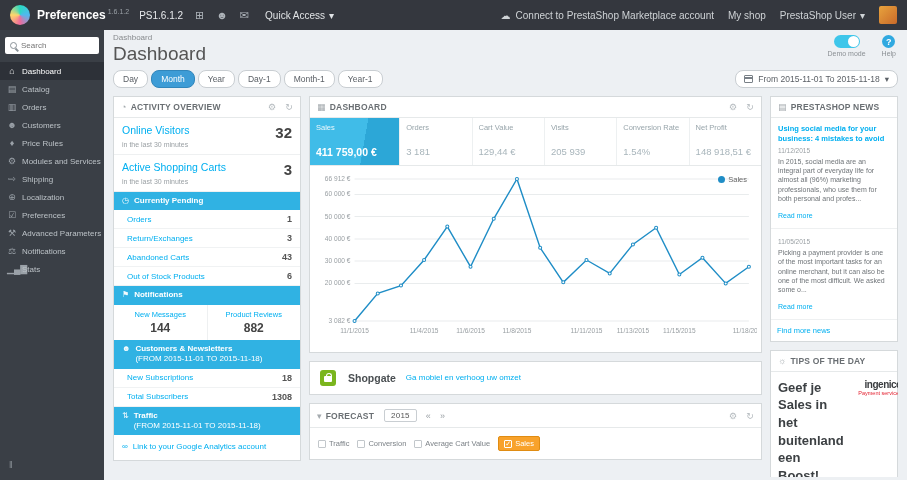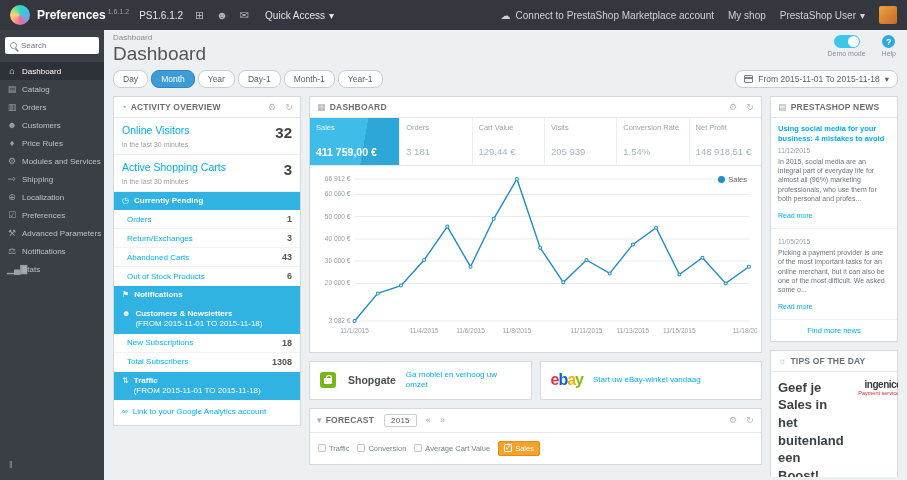--- a/index.html
+++ b/index.html
@@ -109,21 +109,21 @@
 .fc-item .cb{width:8px;height:8px;border:1px solid #c2c7cb;background:#fff;border-radius:1px;flex:0 0 8px;position:relative}
 .fc-item.active{background:#f8a22b;border:1px solid #e08c12;color:#fff;padding:2px 5px;border-radius:2px}
 .fc-item.active .cb{border-color:#fff;background:transparent}
 .fc-item.active .cb::after{content:"✓";position:absolute;left:0;top:-1px;font-size:7px;color:#fff}
 
 .news-art{padding:6px 7px;border-bottom:1px solid #eef0f1}
 .na-title{color:#00aff0;font-size:7.5px;font-weight:bold;line-height:1.3;cursor:pointer}
 .na-date{font-size:6.5px;color:#9aa0a4;margin:3px 0}
 .na-body{font-size:7px;color:#6f7478;line-height:1.35}
 .na-more{display:inline-block;font-size:7px;color:#00aff0;margin-top:3px;cursor:pointer}
-.news-more{text-align:center;padding:6px;font-size:7.5px;color:#00aff0;cursor:pointer}
+.news-more{text-align:left;padding:6px;font-size:7.5px;color:#00aff0;cursor:pointer}
 .tips{margin-top:8px}
 .tips-top{display:flex;gap:6px;padding:7px 7px 5px}
 .tips-heading{font-size:13px;font-weight:bold;color:#3c4043;line-height:1.35;flex:1}
 .ingenico{text-align:right;flex:0 0 52px}
 .ing-name{font-size:10px;font-weight:bold;color:#3a3d40;letter-spacing:-.5px}
 .ing-tag{font-size:5.5px;color:#e31e2d}
 .tips-body{padding:0 7px 8px;font-size:7px;color:#6f7478;line-height:1.45}
 </style>
 </head>
 <body>
@@ -290,20 +290,30 @@
               <span class="r-value">43</span>
             </div>
           <div class="row">
               <span class="r-label">Out of Stock Products</span>
               <span class="r-value">6</span>
             </div>
 
           <div class="sec-h">
             <span class="s-icon">⚑</span>
             <span>Notifications</span>
+          </div>
+          <div class="notif">
+            <div class="cell">
+              <div class="c-label">New Messages</div>
+              <div class="c-value">144</div>
+            </div>
+            <div class="cell">
+              <div class="c-label">Product Reviews</div>
+              <div class="c-value">882</div>
+            </div>
           </div>
 
           <div class="sec-h">
             <span class="s-icon">☻</span>
             <span><span>Customers &amp; Newsletters</span><span class="sec-sub">(FROM 2015-11-01 TO 2015-11-18)</span></span>
           </div>
           <div class="row">
               <span class="r-label">New Subscriptions</span>
               <span class="r-value">18</span>
             </div>
@@ -410,24 +420,20 @@
         </div>
 
         <div class="promos">
           <div class="promo">
             <span class="sg-logo">
               <span class="sg-box"></span>
               <span class="sg-name">Shopgate</span>
             </span>
             <span class="promo-link">Ga mobiel en verhoog uw omzet</span>
           </div>
-          <div class="promo">
-            <span class="ebay-logo"><span style="color: rgb(229, 50, 56);">e</span><span style="color: rgb(0, 100, 210);">b</span><span style="color: rgb(245, 175, 2);">a</span><span style="color: rgb(134, 184, 23);">y</span></span>
-            <span class="promo-link">Start uw eBay-winkel vandaag</span>
-          </div>
         </div>
 
         <div class="panel forecast">
           <div class="panel-h">
             <span class="ph-icon">▾</span>
             <span>FORECAST</span>
             <span class="year-box">2015</span>
             <span class="fc-nav">«</span>
             <span class="fc-nav">»</span>
             <span class="ph-sp"></span>

